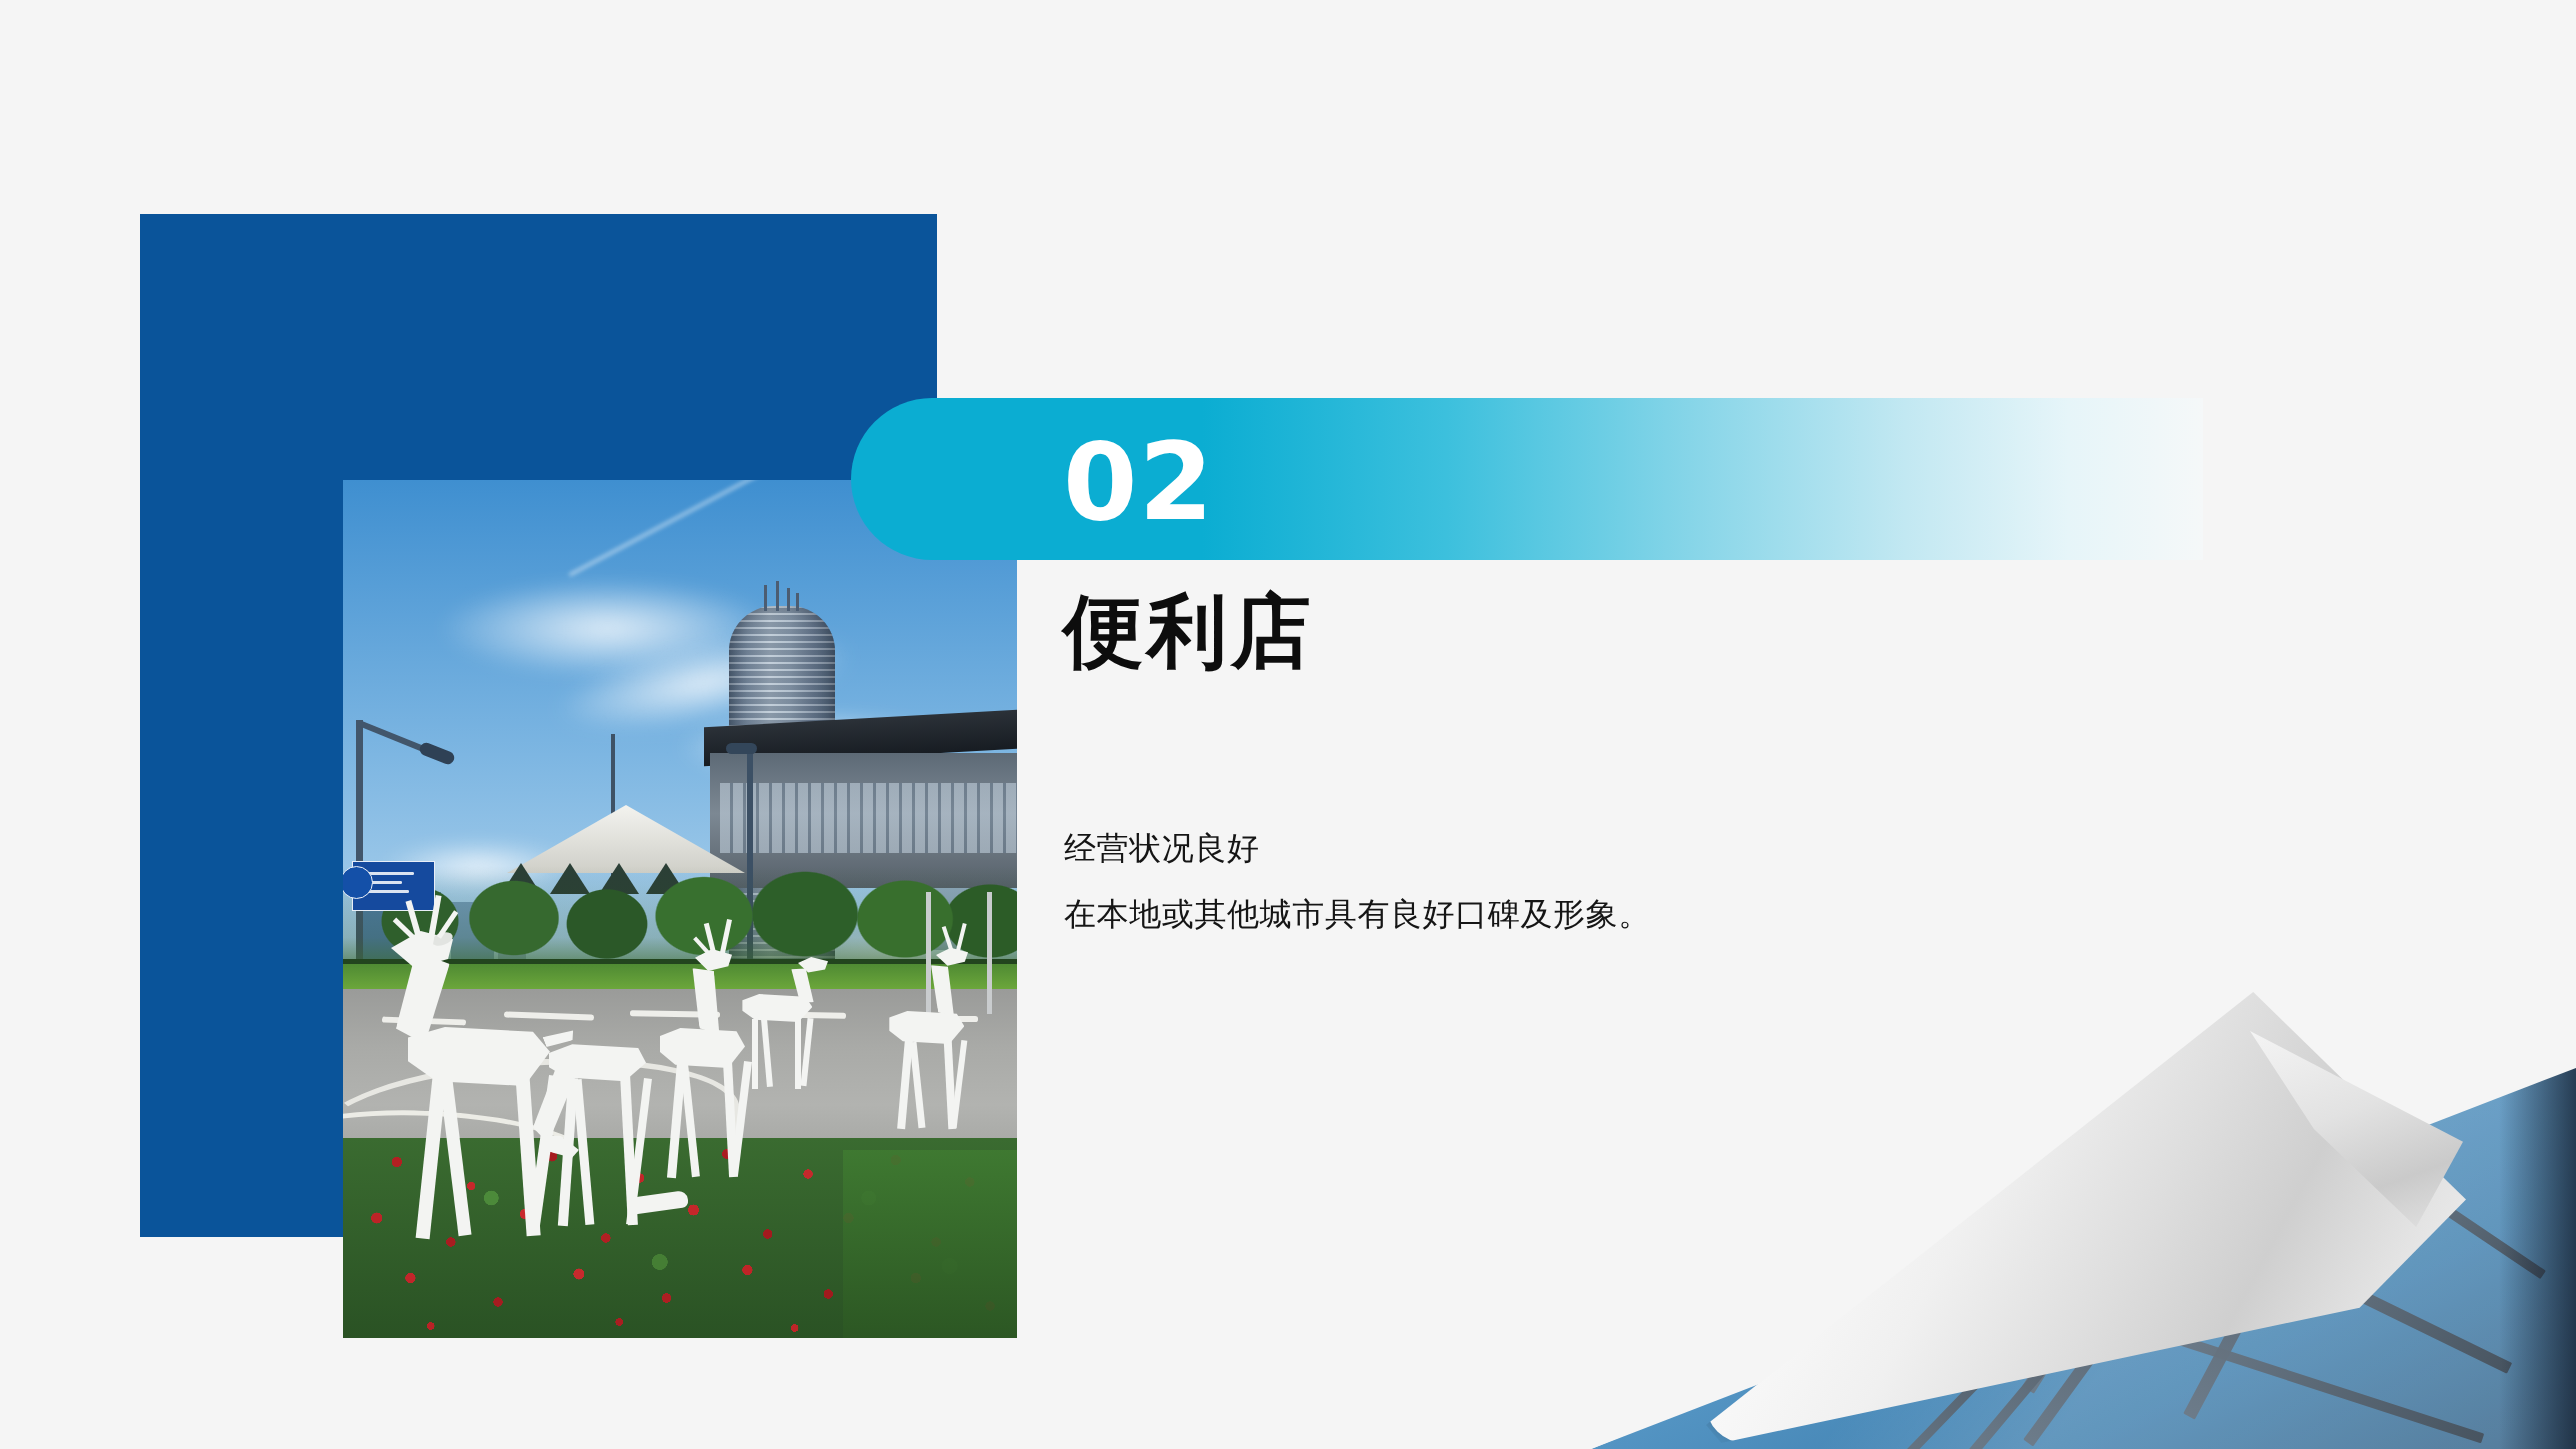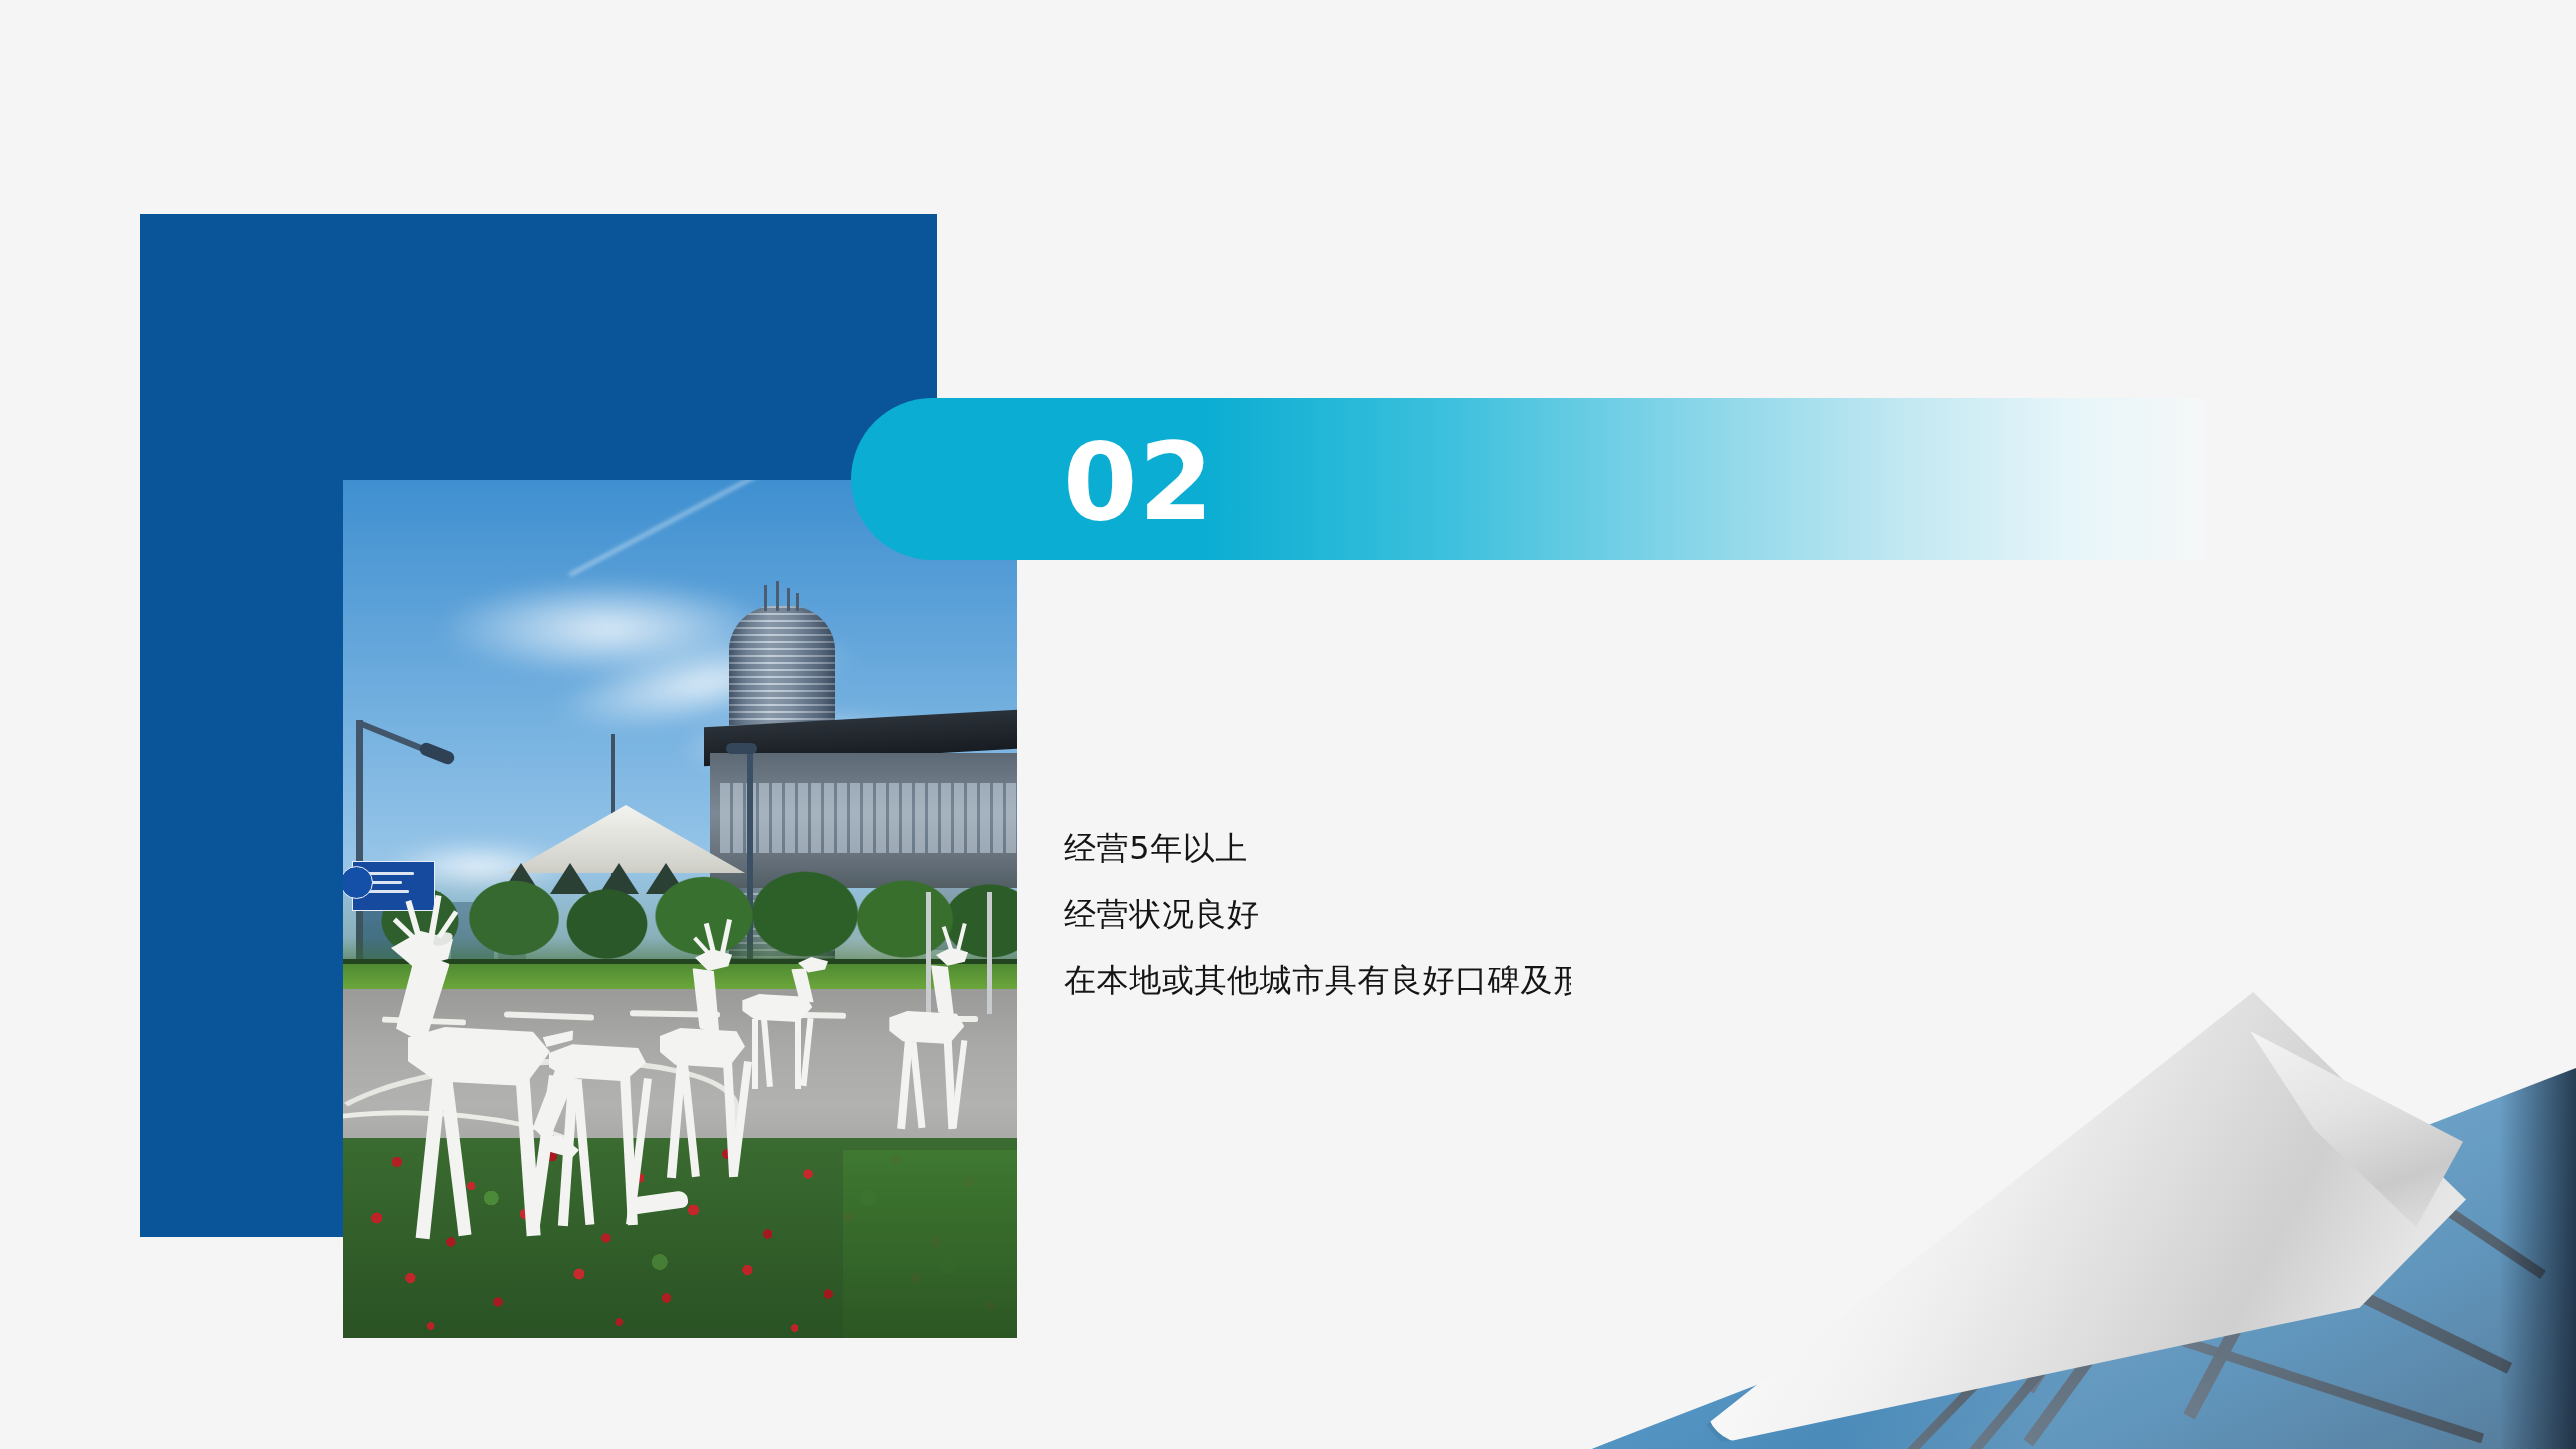--- a/index.html
+++ b/index.html
@@ -527,23 +527,23 @@
         <b class="d4-neck"></b>
         <b class="d4-head"></b>
       <b class="d4-antler1"></b>
         <b class="d4-antler2"></b>
     </div>
   </div>
 
   <div class="accent-bar"></div>
   <div class="bar-number">02</div>
 
+  <div class="slide-title">便利店</div>
 
   <div class="body-list">
-    <div>经营5年以上</div>
     <div>经营状况良好</div>
     <div>在本地或其他城市具有良好口碑及形象。</div>
   </div>
 
   <div class="curl-wrap">
     <div class="curl-photo">
       <div class="beam bm6"></div>
       <div class="beam bm7"></div>
       <div class="beam bm8"></div>
       <div class="beam bm1"></div>

